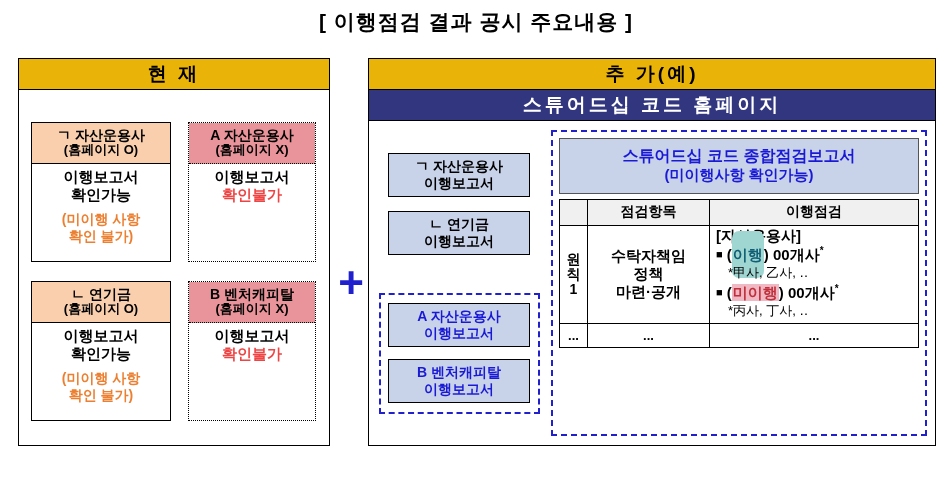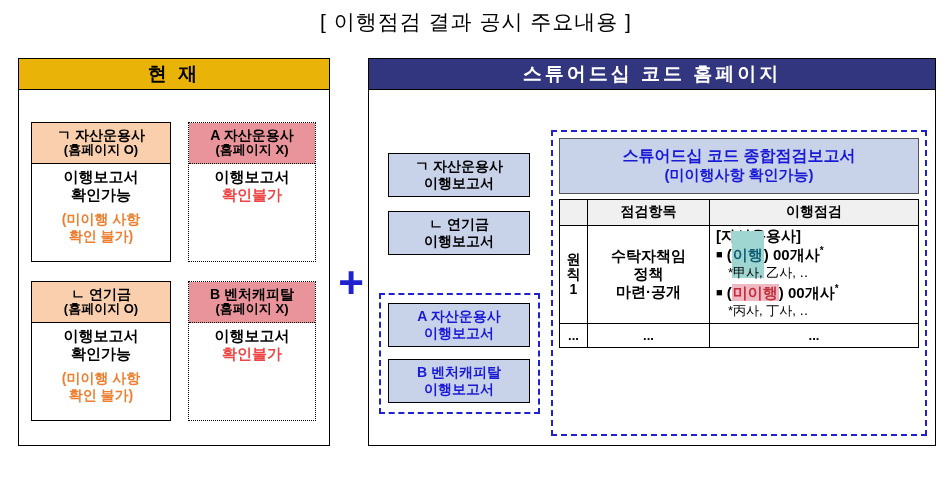--- a/index.html
+++ b/index.html
@@ -17,21 +17,21 @@
   }
 
   
   #page-title {
     position: absolute;
     top: 8px;
     left: 0;
     width: 952px;
     text-align: center;
     font-size: 21px;
-    font-weight: normal;
+    font-weight: bold;
     letter-spacing: 1px;
   }
 
   
   .panel {
     position: absolute;
     border: 1.5px solid #000;
     background: #fff;
     box-sizing: border-box;
   }
@@ -188,21 +188,21 @@
   .cell-result {
     padding: 1px 4px 3px 6px;
     vertical-align: top;
     text-align: left;
   }
   .cell-dots { text-align: center; font-size: 13px; font-weight: bold; height: 24px; }
 
   .res-group-label { font-size: 15px; font-weight: bold; line-height: 1.15; }
   .res-bullet { font-size: 15px; font-weight: bold; line-height: 1.2; margin-top: 1px; white-space: nowrap; }
   .res-bullet .sq { font-size: 11px; vertical-align: 2px; }
-  .hl-ok  { background: #9fd6d2; color: #105e75; padding: 15px 1px; }
+  .hl-ok  { background: #9fd6d2; color: #105e75; padding: 15px 1px; border-radius: 7px; }
   .hl-bad { background: #f0b8c2; color: #c0303c; padding: 0 1px; }
   .sup { font-size: 10px; vertical-align: super; }
   .res-note { font-size: 13px; line-height: 1.2; margin: 1px 0 2px 12px; white-space: nowrap; }
 </style>
 </head>
 <body>
 
 <div id="page-title">[ 이행점검 결과 공시 주요내용 ]</div>
 
 <div class="panel" id="panel-current">
@@ -253,20 +253,21 @@
   </div>
   <div class="card-body">
     <div class="line-black">이행보고서</div>
     <div class="line-red">확인불가</div>
   </div>
 </div>
 
 <div id="plus-sign">+</div>
 
 <div class="panel" id="panel-added">
+  <div class="panel-header">추 가(예)</div>
   <div id="added-subheader">스튜어드십 코드 홈페이지</div>
 </div>
 
 <div class="chip" id="chip-1">
   <div>ㄱ 자산운용사</div>
   <div>이행보고서</div>
 </div>
 <div class="chip" id="chip-2">
   <div>ㄴ 연기금</div>
   <div>이행보고서</div>

